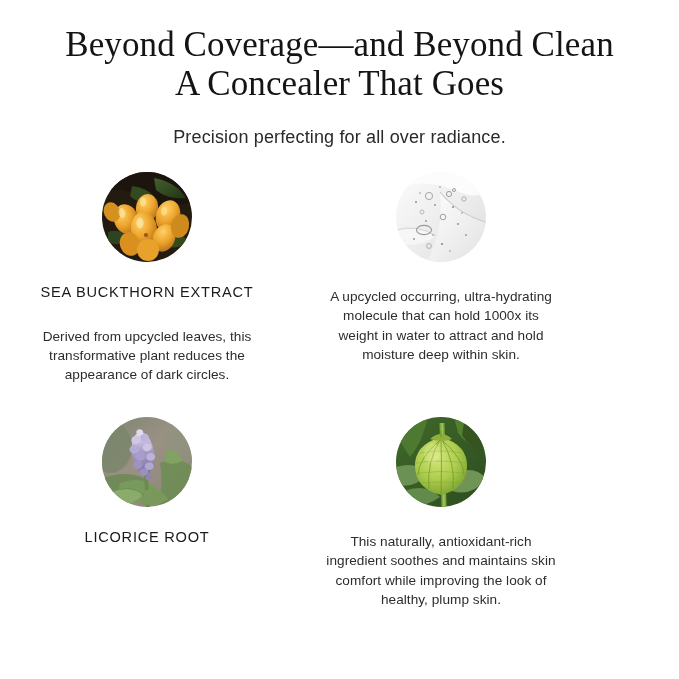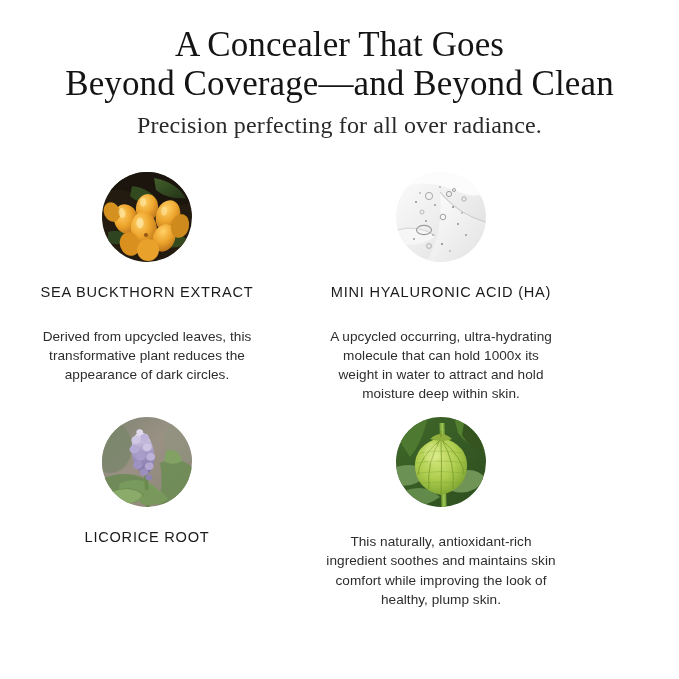--- a/index.html
+++ b/index.html
@@ -39,23 +39,23 @@
     color: #141414;
     margin: 0 auto;
     max-width: 600px;
     padding: 0 20px;
   }
   .headline .line {
     display: block;
     white-space: nowrap;
   }
   .subhead {
-    margin: 8px auto 0;
-    font-family: Liberation Serif, serif;
-    font-size: 24px;
+    margin: 24px auto 0;
+    font-family: Liberation Sans, sans-serif;
+    font-size: 18px;
     font-weight: 400;
     line-height: 1.2;
     color: #2a2a2a;
     letter-spacing: 0.15px;
   }
 
   
   .grid {
     position: absolute;
     top: 160px;
@@ -108,22 +108,22 @@
   }
   .cell.right .ing-desc { max-width: 255px; }
 </style>
 </head>
 <body>
 
 <div class="page">
 
   <div class="header">
     <h1 class="headline">
+      <span class="line">Beyond Coverage—and Beyond Clean</span>
       <span class="line">A Concealer That Goes</span>
-      <span class="line">Beyond Coverage—and Beyond Clean</span>
     </h1>
     <p class="subhead">Precision perfecting for all over radiance.</p>
   </div>
 
   <div class="grid">
 
     <div class="cell left">
       <div class="thumb-wrap">
         <div class="thumb">
           <svg viewBox="0 0 90 90" xmlns="http://www.w3.org/2000/svg" aria-hidden="true">
@@ -208,21 +208,20 @@
             <circle cx="18" cy="67" r="0.9" fill="#8d8d8d"></circle>
             <circle cx="46" cy="72" r="1.1" fill="#8a8a8a"></circle>
             <circle cx="54" cy="79" r="0.8" fill="#8f8f8f"></circle>
             <circle cx="70" cy="63" r="0.9" fill="#949494"></circle>
             <circle cx="24" cy="21" r="0.8" fill="#919191"></circle>
             <circle cx="66" cy="41" r="0.8" fill="#8e8e8e"></circle>
             <circle cx="37" cy="63" r="0.8" fill="#8c8c8c"></circle>
           </svg>
         </div>
       </div>
-      <p class="ing-name">MINI HYALURONIC ACID (HA)</p>
       <p class="ing-desc">A upcycled occurring, ultra-hydrating molecule that can hold 1000x its weight in water to attract and hold moisture deep within skin.</p>
     </div>
 
     <div class="cell left">
       <div class="thumb-wrap">
         <div class="thumb">
           <svg viewBox="0 0 90 90" xmlns="http://www.w3.org/2000/svg" aria-hidden="true">
             <defs>
               <linearGradient id="lrBg" x1="0" y1="0" x2="1" y2="1">
                 <stop offset="0%" stop-color="#7d8472"></stop>

